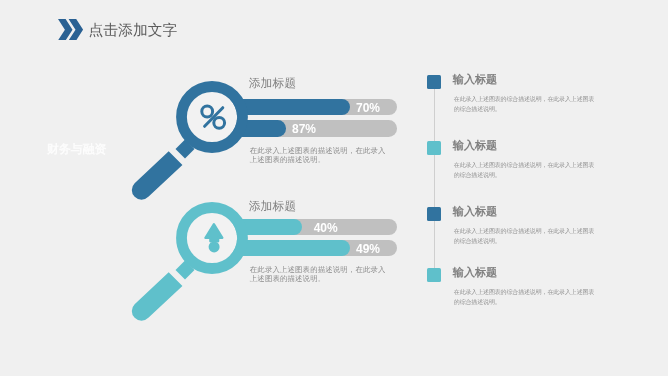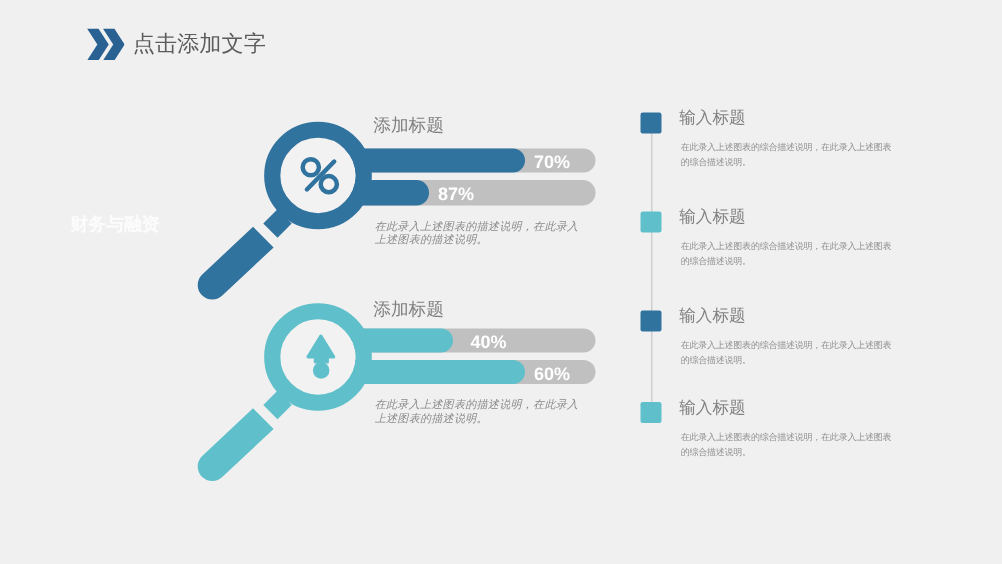--- a/index.html
+++ b/index.html
@@ -20,27 +20,27 @@
   .mag{position:absolute;width:130px;height:130px;overflow:visible;}
 
   
   .barwrap{position:absolute;}
   .bar-track{position:absolute;height:16.6px;border-radius:8.3px;background:#c0c0c0;}
   .bar-fill{position:absolute;height:16.6px;border-radius:8.3px;}
   .bar-lbl{position:absolute;font-size:12px;line-height:19.5px;color:#fff;font-weight:700;}
 
   
   .l-title{position:absolute;font-size:11.8px;line-height:13px;color:#7f7f7f;white-space:nowrap;}
-  .l-desc{position:absolute;font-size:7.35px;line-height:9.3px;color:#8a8a8a;width:140px;letter-spacing:.2px;font-style:italic;}
+  .l-desc{position:absolute;font-size:7.35px;line-height:9.3px;color:#8a8a8a;width:140px;letter-spacing:.2px;}
 
   
   .rail{position:absolute;left:394.5px;top:82px;width:1px;height:192px;background:#cfcfcf;}
   .r-item{position:absolute;}
   .r-sq{position:absolute;width:13.5px;height:13.5px;border-radius:1.5px;}
-  .r-title{position:absolute;font-size:11.1px;line-height:12px;color:#808080;font-weight:400;white-space:nowrap;}
+  .r-title{position:absolute;font-size:11.1px;line-height:12px;color:#808080;font-weight:700;white-space:nowrap;}
   .r-desc{position:absolute;font-size:6px;line-height:10.7px;color:#909090;width:142px;letter-spacing:-0.15px;}
 </style>
 </head>
 <body>
 
 <div class="slide">
 
   <svg class="hdr-chev" viewBox="0 0 25.5 21.4" width="25.5" height="21.4">
     <path d="M0 0 L7.6 0 L14.5 10.7 L7.6 21.4 L0 21.4 L6.9 10.7 Z" fill="#2a6193"></path>
     <path d="M10.6 0 L18.2 0 L25.1 10.7 L18.2 21.4 L10.6 21.4 L17.5 10.7 Z" fill="#2a6193"></path>
@@ -81,21 +81,21 @@
 
   <div class="l-title" style="left:209.8px;top:199.5px;">添加标题</div>
 
   <div class="barwrap" style="left:185px;top:218.5px;">
     <div class="bar-track" style="left:11px;top:0;width:162px;"></div>
     <div class="bar-fill" style="left:0;top:0;width:78.1px;background:#5fc0cb;"></div>
     <div class="bar-lbl" style="left:89.7px;top:0;">40%</div>
 
     <div class="bar-track" style="left:11px;top:21.3px;width:162px;"></div>
     <div class="bar-fill" style="left:0;top:21.3px;width:126.2px;background:#5fc0cb;"></div>
-    <div class="bar-lbl" style="left:132px;top:21.3px;">60%</div>
+    <div class="bar-lbl" style="left:132px;top:21.3px;">49%</div>
   </div>
 
   <svg class="mag" style="left:88px;top:201.4px;" viewBox="0 0 130 130" width="130" height="130">
     <g fill="#5fc0cb">
       <rect x="51.3" y="62.3" width="13.4" height="13.4" transform="rotate(45 58 69)"></rect>
       <path d="M 41.69 71.24 L 55.41 84.96 L 21.36 116.86 A 9.7 9.7 0 0 1 7.64 103.14 Z"></path>
     </g>
     <circle cx="85" cy="37" r="25.1" fill="#f2f2f2"></circle>
     <circle cx="85" cy="37" r="30.5" fill="none" stroke="#5fc0cb" stroke-width="10.8"></circle>
     <g fill="#5fc0cb">

